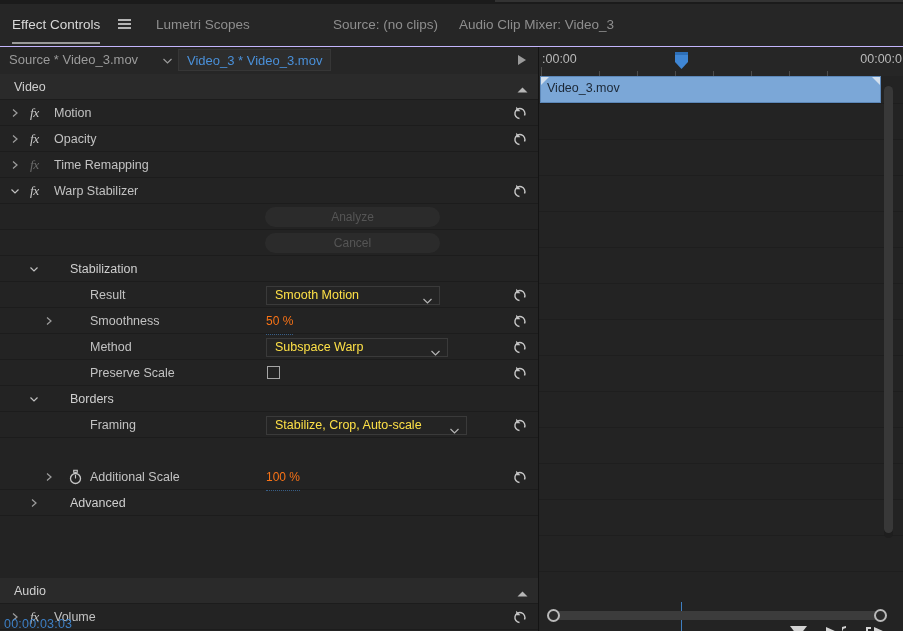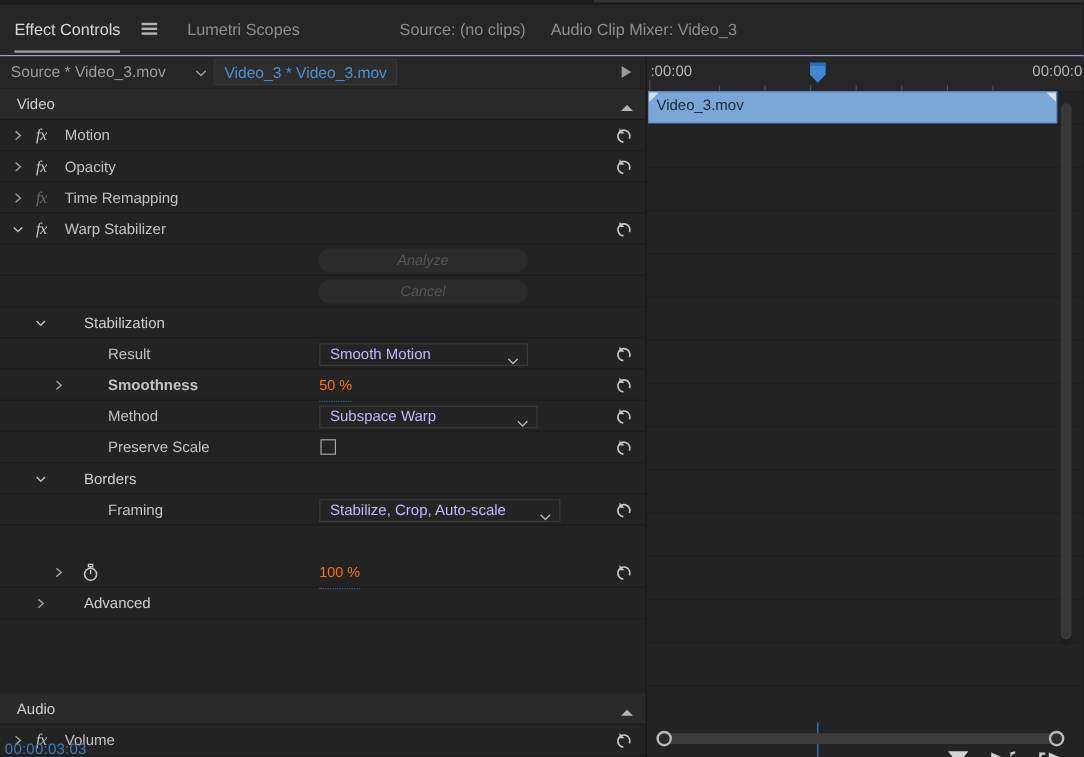--- a/index.html
+++ b/index.html
@@ -226,21 +226,21 @@
     border: 1px solid #3a3a3a;
     box-sizing: border-box;
     cursor: default;
   }
   .dd .dd-text {
     position: absolute;
     left: 8px; top: 0;
     height: 17px;
     line-height: 17px;
     font-size: 12.5px;
-    color: #c4b5fd;
+    color: #fde047;
     white-space: nowrap;
   }
   .dd .dd-arrow {
     position: absolute;
     right: 7px; top: 6px;
     width: 9px; height: 6px;
   }
 
   
   .cbox {
@@ -266,21 +266,20 @@
     position: absolute;
     height: 20px;
     border-radius: 10px;
     background: #2b2b2b;
     color: #555;
     font-size: 12px;
     line-height: 20px;
     text-align: center;
     box-sizing: border-box;
     cursor: default;
-    font-style: italic;
   }
 
   
   .audiolist {
     position: absolute;
     left: 0; top: 531px;
     width: 538px; height: 82px;
   }
 
   
@@ -578,21 +577,21 @@
             </svg>
         </div>
       </div>
 
       <div class="row" style="top:234px;">
         <div class="tri" style="left:44px;">
           <svg width="10" height="10" viewBox="0 0 10 10">
               <path d="M3 1.5 L7 5 L3 8.5" stroke="#9e9e9e" stroke-width="1.2" fill="none"></path>
             </svg>
         </div>
-        <div class="row-label" style="left:90px;font-weight:bold;">Smoothness</div>
+        <div class="row-label" style="left:90px;">Smoothness</div>
         <div class="val-num" style="left:266px;">50 %</div>
         <div class="reset">
           <svg width="16" height="16" viewBox="0 0 16 16">
               <path d="M12.5 10.5 A5 5 0 1 0 7.5 13.5" stroke="#c6c6c6" stroke-width="1.4" fill="none"></path>
               <path d="M4.2 1.8 L4.2 6.2 L8.4 6.2 Z" fill="#c6c6c6"></path>
             </svg>
         </div>
       </div>
 
       <div class="row" style="top:260px;">
@@ -659,20 +658,21 @@
             </svg>
         </div>
         <div class="stopwatch" style="left:68px;">
           <svg width="15" height="16" viewBox="0 0 15 16">
             <circle cx="7.5" cy="9.5" r="5" stroke="#c6c6c6" stroke-width="1.3" fill="none"></circle>
             <path d="M7.5 9.5 L7.5 5.8" stroke="#c6c6c6" stroke-width="1.1"></path>
             <rect x="5.7" y="1.3" width="3.6" height="2" stroke="#c6c6c6" stroke-width="1.1" fill="none"></rect>
             <path d="M7.5 3.3 L7.5 4.5" stroke="#c6c6c6" stroke-width="1.1"></path>
           </svg>
         </div>
+        <div class="row-label" style="left:90px;">Additional Scale</div>
         <div class="val-num" style="left:266px;">100 %</div>
         <div class="reset">
           <svg width="16" height="16" viewBox="0 0 16 16">
               <path d="M12.5 10.5 A5 5 0 1 0 7.5 13.5" stroke="#c6c6c6" stroke-width="1.4" fill="none"></path>
               <path d="M4.2 1.8 L4.2 6.2 L8.4 6.2 Z" fill="#c6c6c6"></path>
             </svg>
         </div>
       </div>
 
       <div class="row" style="top:416px;">

